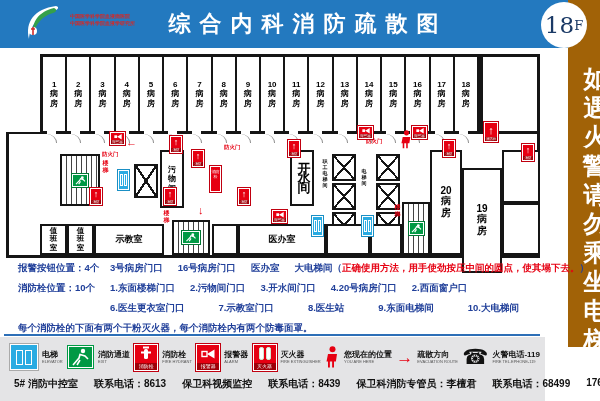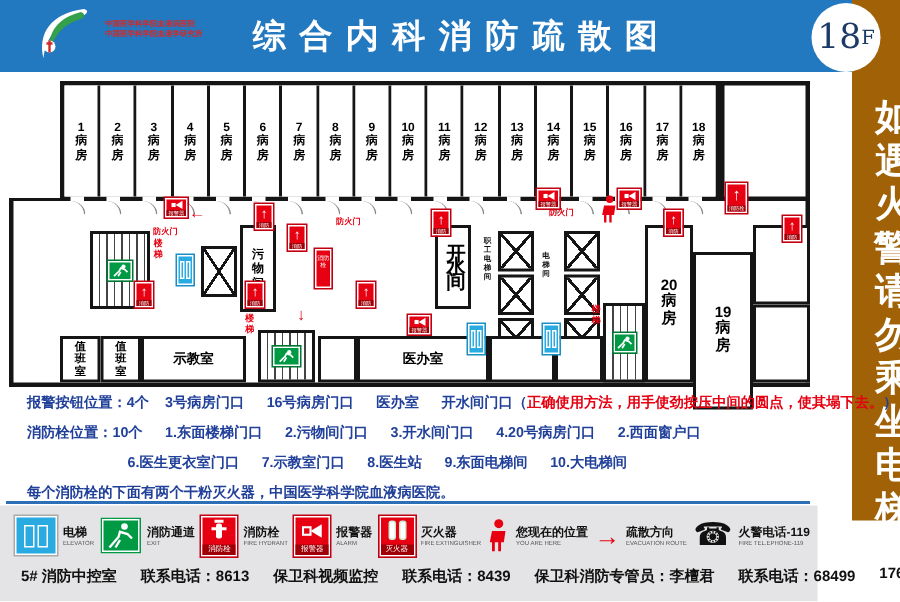--- a/index.html
+++ b/index.html
@@ -78,21 +78,21 @@
   .cab { position:absolute; width:11px; height:26px; background:#e60012; border:1px solid #fff;
          outline:1px solid #c00010; color:#fff; font-size:4px; line-height:5px; text-align:center;
          word-break:break-all; padding-top:2px; z-index:6; }
 
   
   .notes { position:absolute; left:18px; top:262px; width:516px; color:#21409a; font-weight:bold;
            font-size:9.5px; }
   .note-line { display:flex; align-items:baseline; margin-bottom:7px; white-space:nowrap; }
   .nlabel { width:92px; flex-shrink:0; }
   .note-line .it { margin-right:15px; }
-  .indent { margin-left:67px; }
+  .indent { margin-left:92px;justify-content:space-between; }
   .red { color:#e60012; }
 
   
   .divider { position:absolute; left:4px; top:334px; width:536px; height:2px; background:#2d6fb7; }
   .band { position:absolute; left:0; top:337px; width:545px; height:64px; background:#e4e4e6; }
   .legend-row { position:absolute; left:10px; top:341px; width:530px; height:32px; display:flex;
                 align-items:center; justify-content:space-between; }
   .lg-item { display:flex; align-items:center; gap:4px; }
   .lg-txt .cn { font-size:8px; font-weight:bold; color:#111; line-height:9px; }
   .lg-txt .en { font-size:4px; color:#555; line-height:5px; }
@@ -388,42 +388,42 @@
   <div class="redarrow" style="left:120px;top:84px;font-size:11px;">←</div>
   <div class="redarrow" style="left:192px;top:152px;font-size:11px;">↓</div>
 </div>
 
 <div class="notes">
   <div class="note-line">
     <span class="nlabel">报警按钮位置：4个</span>
     <span class="it">3号病房门口</span>
     <span class="it">16号病房门口</span>
     <span class="it">医办室</span>
-    <span style="margin-right:0;">开水间门口</span>
+    <span style="margin-right:0;">大电梯间</span>
     <span>（</span>
     <span class="red">正确使用方法，用手使劲按压中间的圆点，使其塌下去。</span>
     <span>）</span>
   </div>
   <div class="note-line">
     <span class="nlabel">消防栓位置：10个</span>
     <span class="it">1.东面楼梯门口</span>
     <span class="it">2.污物间门口</span>
     <span class="it">3.开水间门口</span>
     <span class="it">4.20号病房门口</span>
     <span class="it">2.西面窗户口</span>
   </div>
   <div class="note-line indent">
     <span class="it">6.医生更衣室门口</span>
     <span class="it">7.示教室门口</span>
     <span class="it">8.医生站</span>
     <span class="it">9.东面电梯间</span>
     <span class="it">10.大电梯间</span>
   </div>
   <div class="note-line">
-    <span>每个消防栓的下面有两个干粉灭火器，中国医学科学院血液病医院。</span>
+    <span>每个消防栓的下面有两个干粉灭火器，每个消防栓内有两个防毒面罩。</span>
   </div>
 </div>
 
 <div class="divider"></div>
 <div class="band"></div>
 
 <div class="legend-row">
   <div class="lg-item">
     <div class="lgi-elev">
         <i></i>

